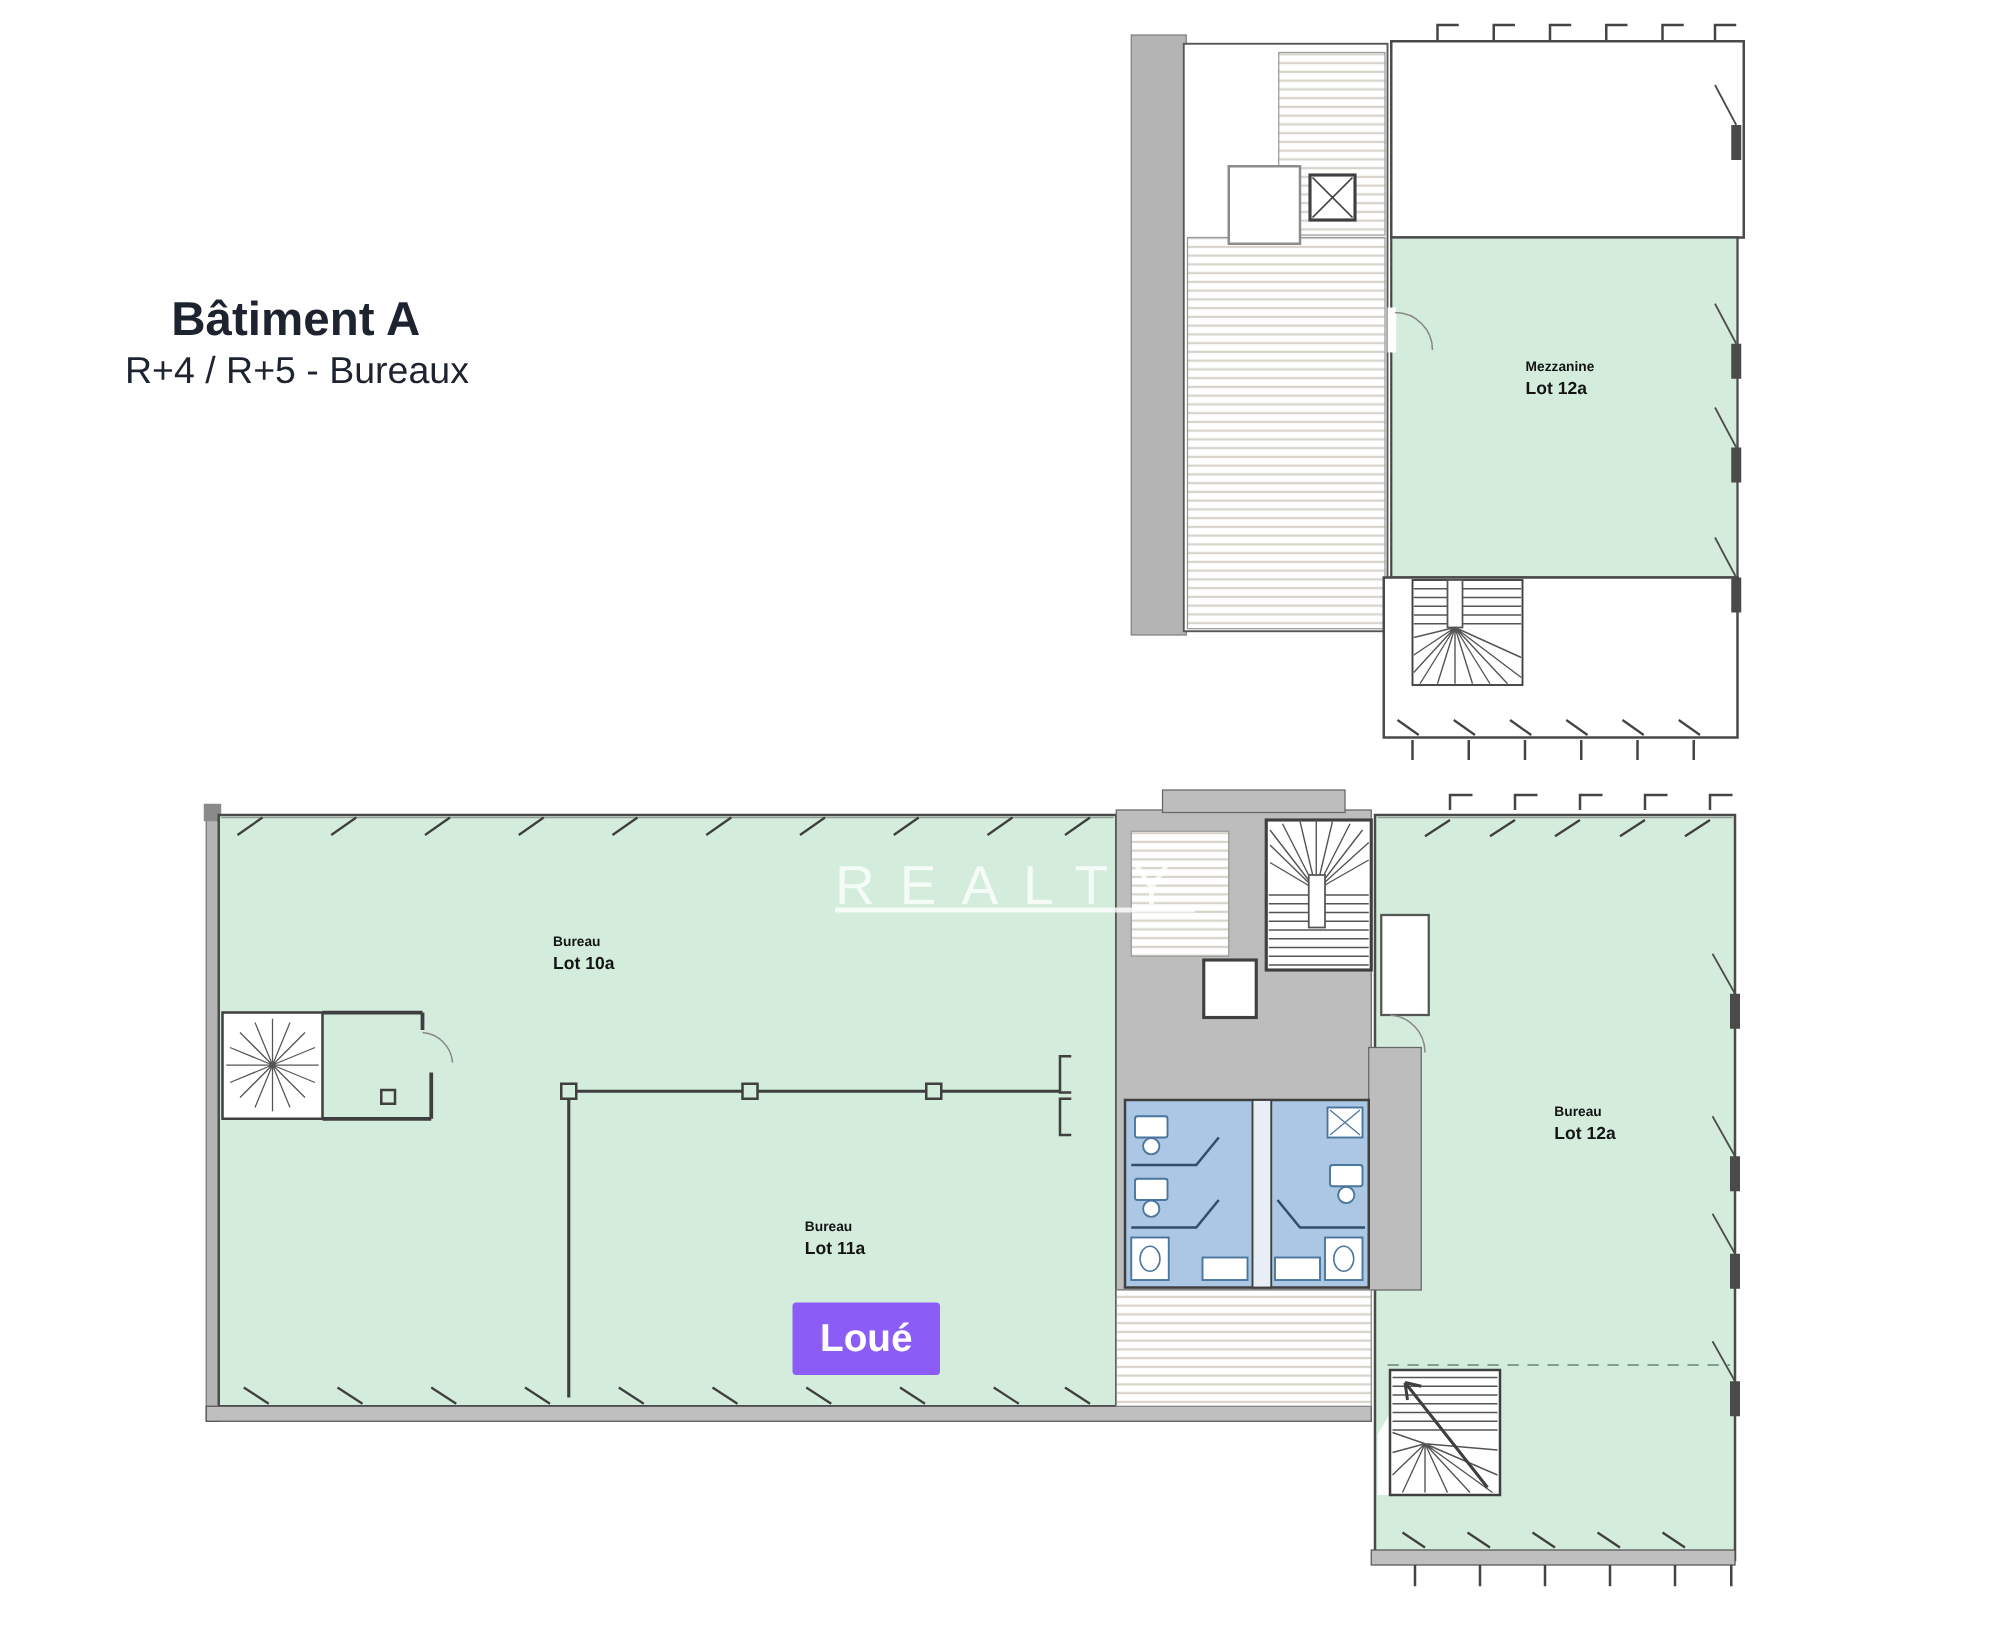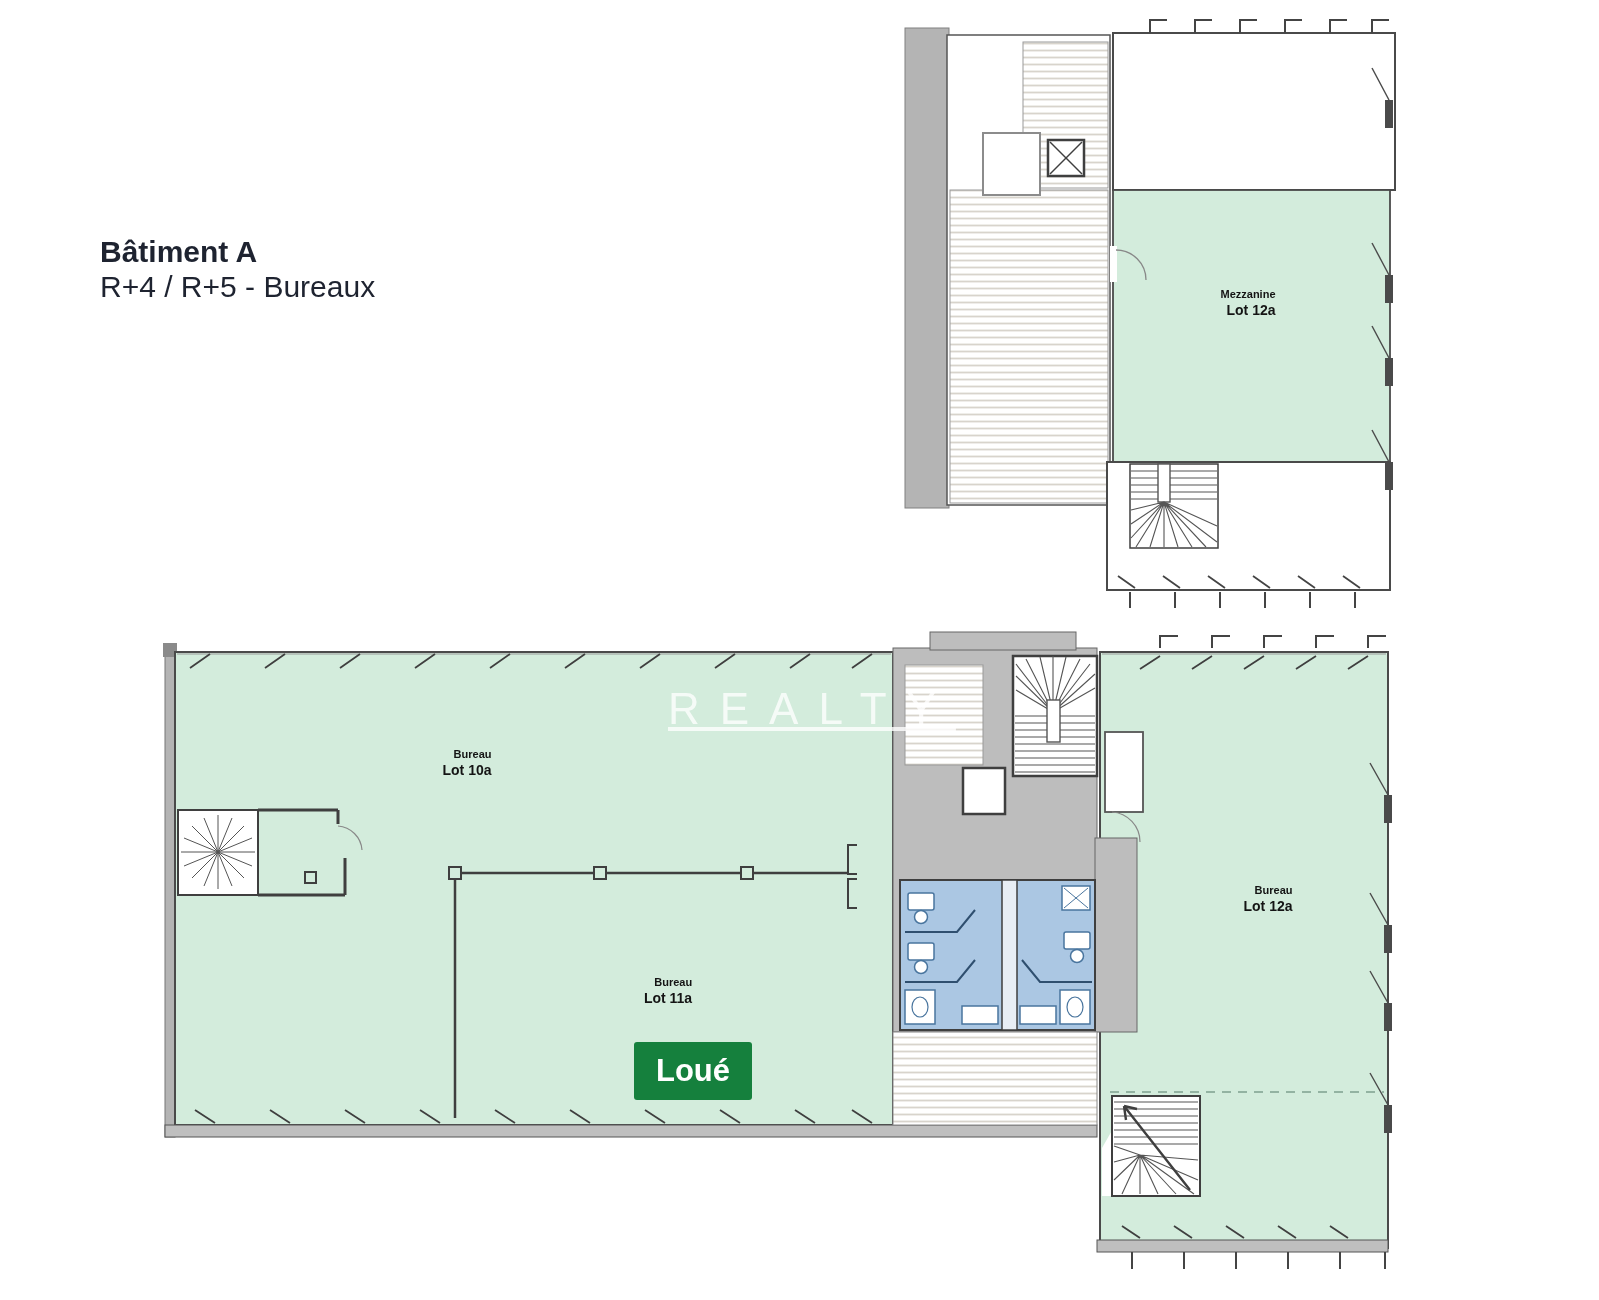--- a/index.html
+++ b/index.html
@@ -1,27 +1,27 @@
 <!DOCTYPE html>
 <html><head>
 <meta charset="utf-8">
 <style>
   html,body{margin:0;padding:0;background:#ffffff;}
   body{width:1599px;height:1300px;position:relative;font-family:"Liberation Sans",sans-serif;overflow:hidden;}
   .plan-svg{position:absolute;left:0;top:0;}
   .title-block{position:absolute;left:100px;top:234px;color:#1e2330;}
-  .title-block .t1{font-size:30px;font-weight:bold;line-height:1.2;}
+  .title-block .t1{font-size:38px;font-weight:bold;line-height:1.2;margin-left:37px;}
   .title-block .t2{font-size:30px;font-weight:normal;margin-top:0;}
   .watermark{position:absolute;left:668px;top:684px;font-size:44px;font-weight:400;
     letter-spacing:20px;color:rgba(255,255,255,0.78);user-select:none;text-decoration:underline;}
-  .room-label{position:absolute;transform:translateX(-50%);text-align:right;color:#141414;}
+  .room-label{position:absolute;transform:translateX(-50%);text-align:left;color:#141414;}
   .room-label .l1{font-size:11px;font-weight:bold;line-height:12px;}
   .room-label .l2{font-size:14px;font-weight:bold;line-height:16px;margin-top:2px;}
   .loue-badge{position:absolute;left:634px;top:1042px;width:118px;height:58px;
-    background:#15803d;border-radius:3px;display:flex;align-items:center;justify-content:center;
+    background:#8b5cf6;border-radius:3px;display:flex;align-items:center;justify-content:center;
     color:#ffffff;font-size:31px;font-weight:bold;}
 </style>
 </head>
 <body>
 
 <svg class="plan-svg" width="1599" height="1300" viewBox="0 0 1599 1300">
   <defs>
     <pattern id="hatchLight" width="8" height="7" patternUnits="userSpaceOnUse">
       <rect width="8" height="7" fill="#ffffff"></rect>
       <line x1="0" y1="1.5" x2="8" y2="1.5" stroke="#d8d4cc" stroke-width="1.8"></line>

